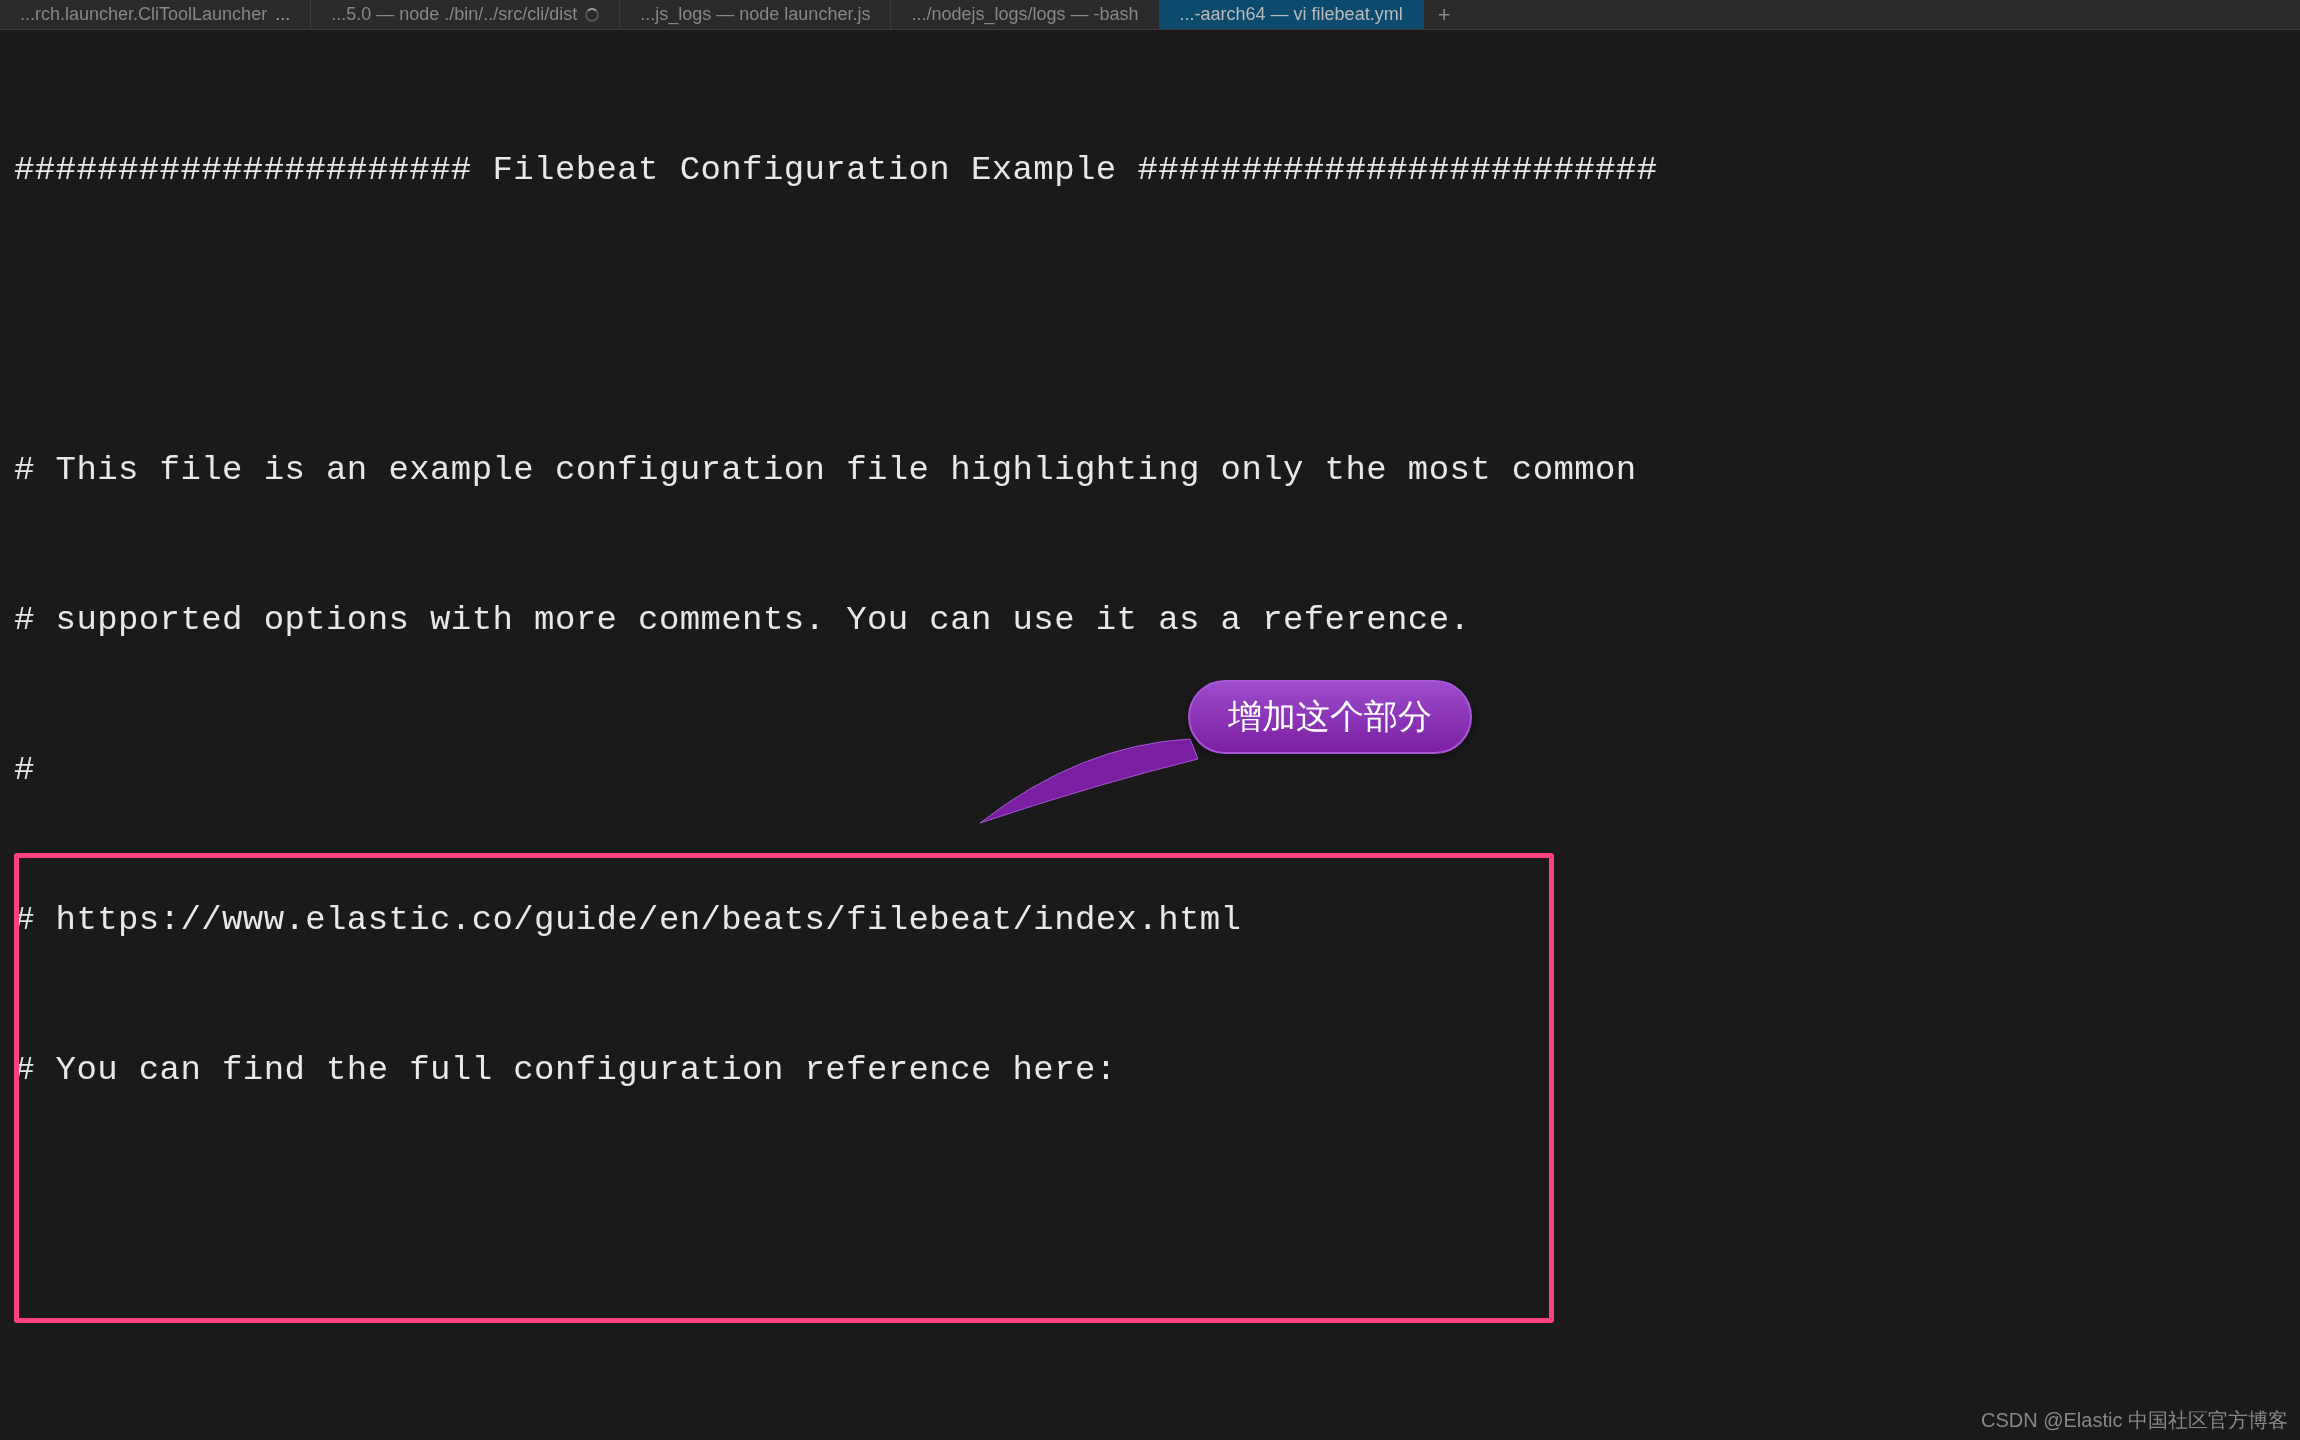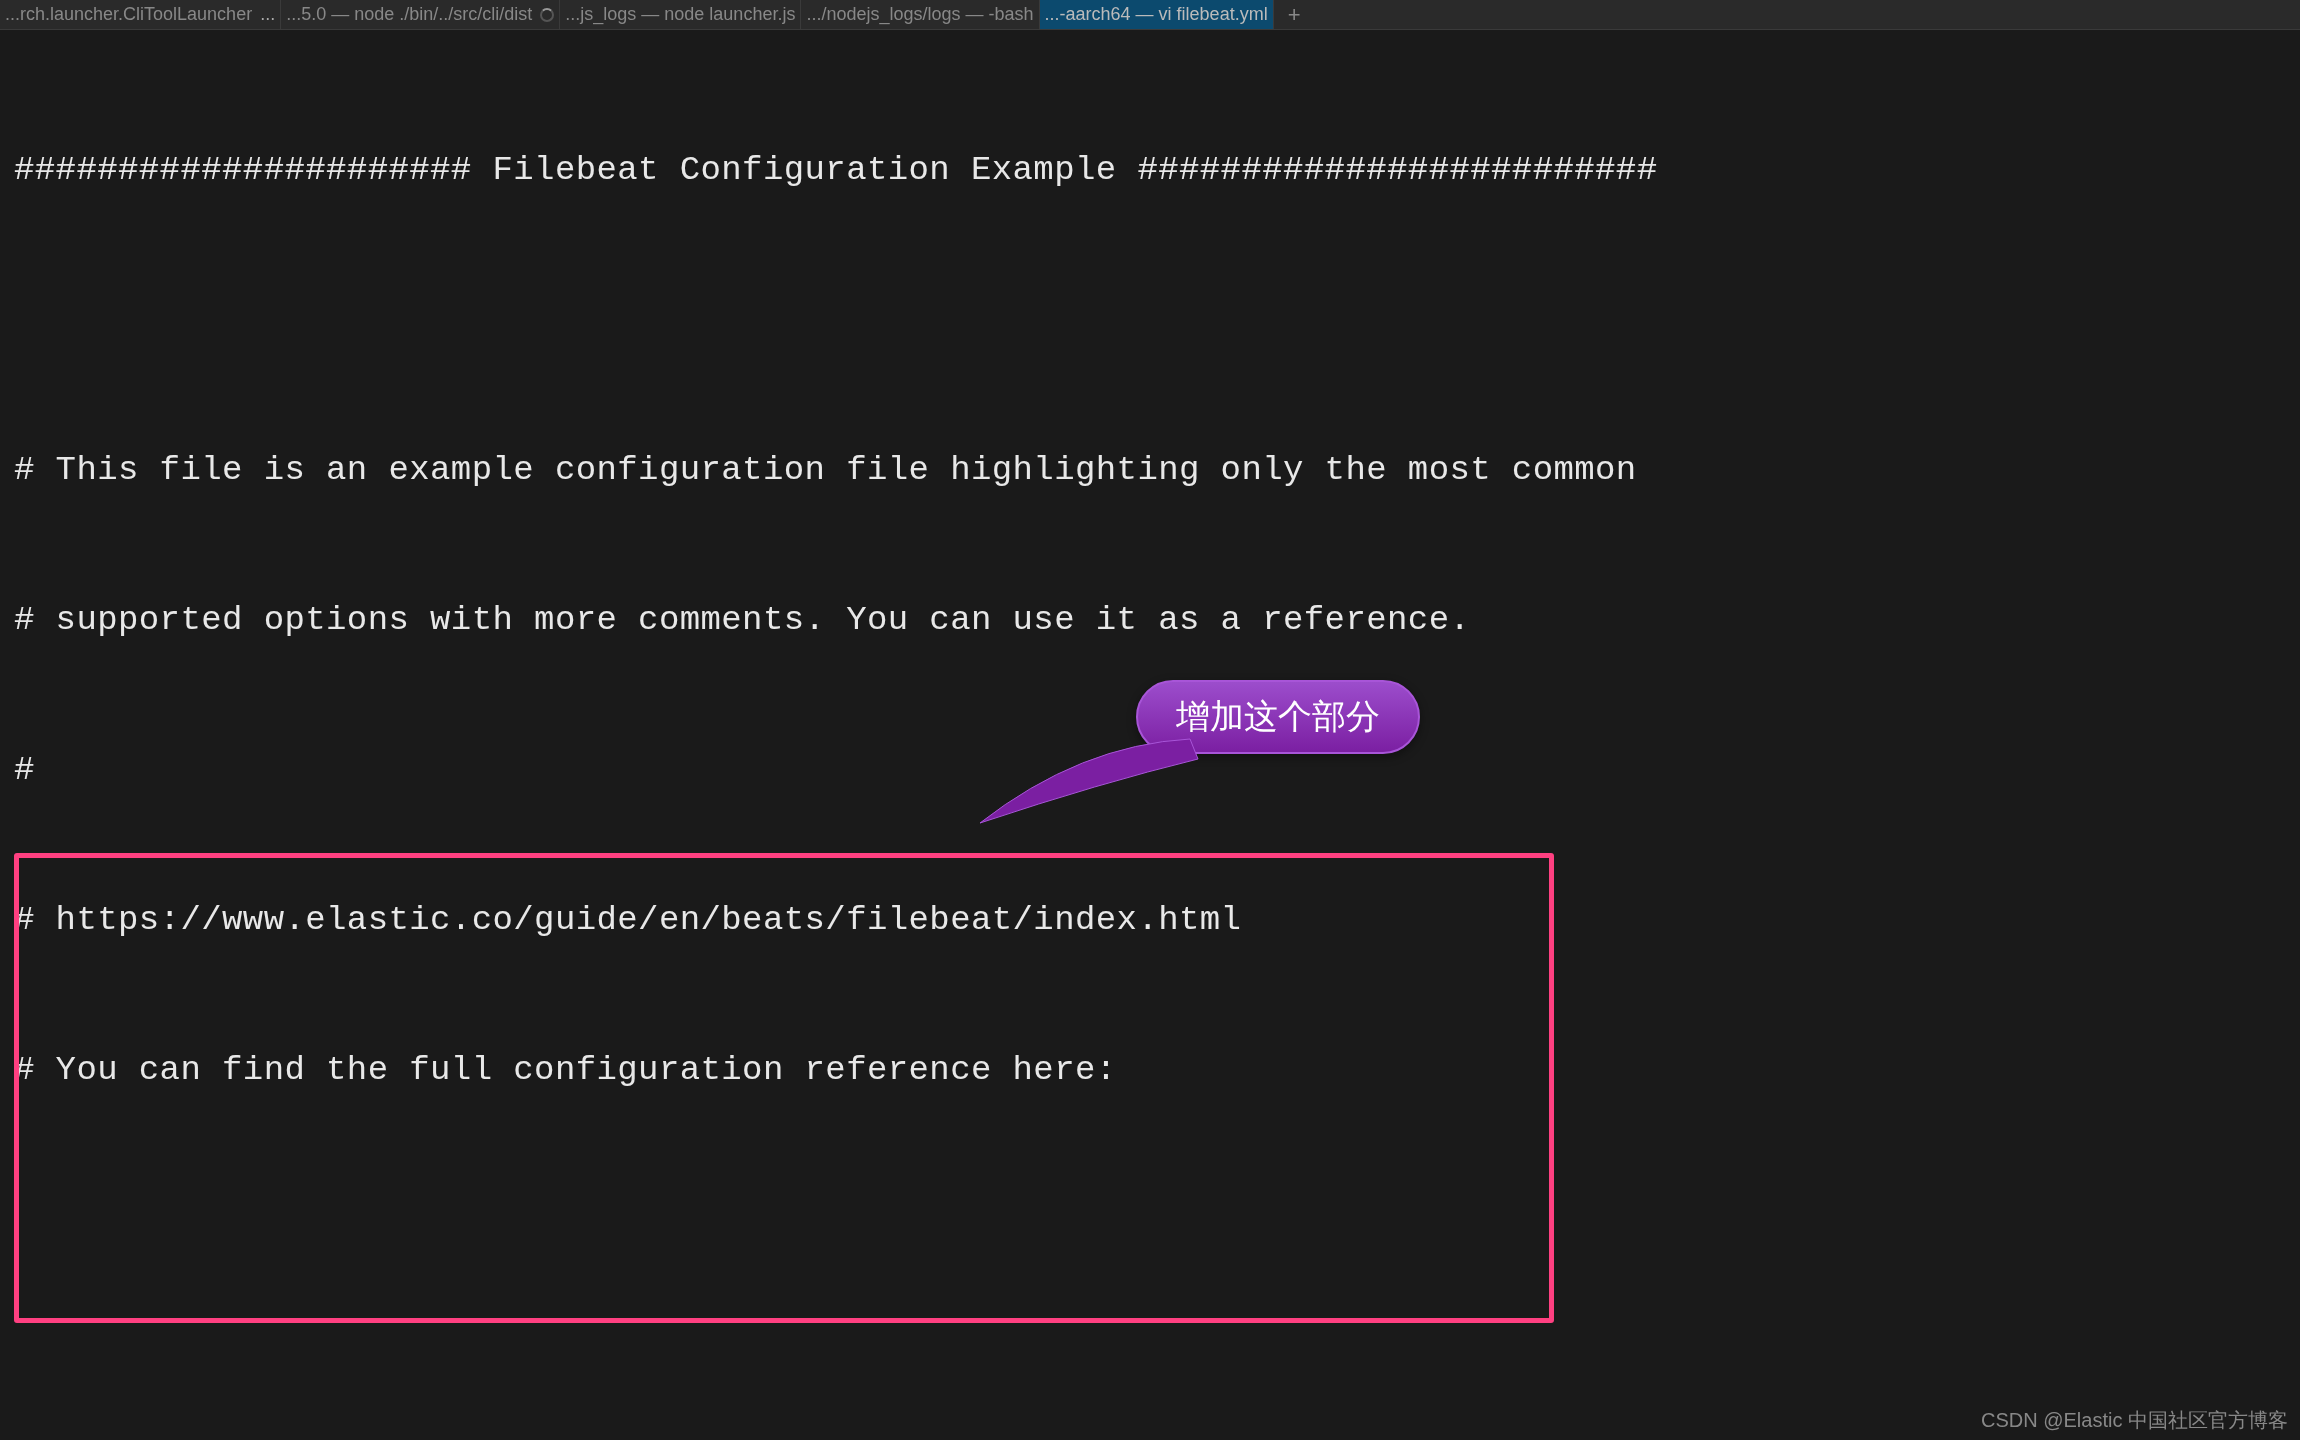--- a/index.html
+++ b/index.html
@@ -19,21 +19,21 @@
       display: flex;
       background: #2a2a2a;
       height: 30px;
       align-items: center;
       color: #888;
       font-size: 18px;
       font-family: -apple-system, BlinkMacSystemFont, sans-serif;
       border-bottom: 1px solid #3a3a3a;
     }
     .tab {
-      padding: 4px 5px;
+      padding: 4px 20px;
       border-right: 1px solid #3a3a3a;
       display: flex;
       align-items: center;
       gap: 8px;
       cursor: pointer;
       white-space: nowrap;
       height: 100%;
     }
     .tab.active {
       background: #0c4a6e;
@@ -141,20 +141,20 @@
   
   
   
   
   
   
 
   <div class="highlight-box" style="top:823px;left:14px;width:1540px;height:470px;"></div>
 </div>
 
-<div class="annotation" style="top:680px; left:1136px;">
+<div class="annotation" style="top:680px; left:1188px;">
   <span>增加这个部分</span>
 </div>
 <svg style="position:absolute; top:735px; left:970px; overflow:visible;" width="230" height="100">
   <path d="M 220 4 Q 110 10 10 88 Q 130 48 228 24 Z" fill="#7b1fa2" stroke="#a855d8" stroke-width="1"></path>
 </svg>
 
 <div class="watermark">CSDN @Elastic 中国社区官方博客</div>
 
 </body></html>

